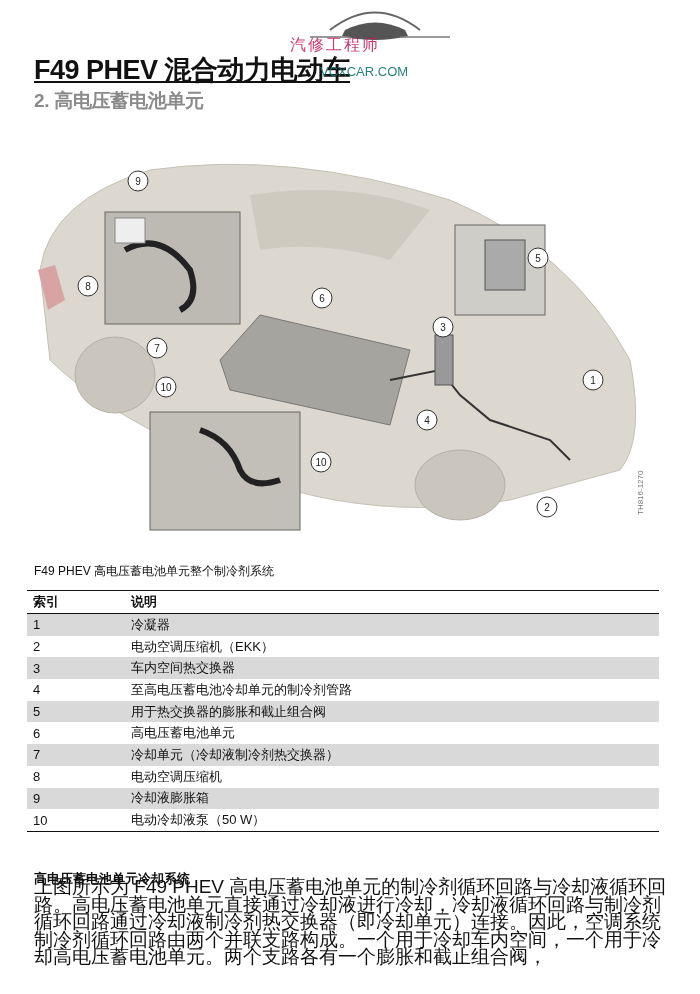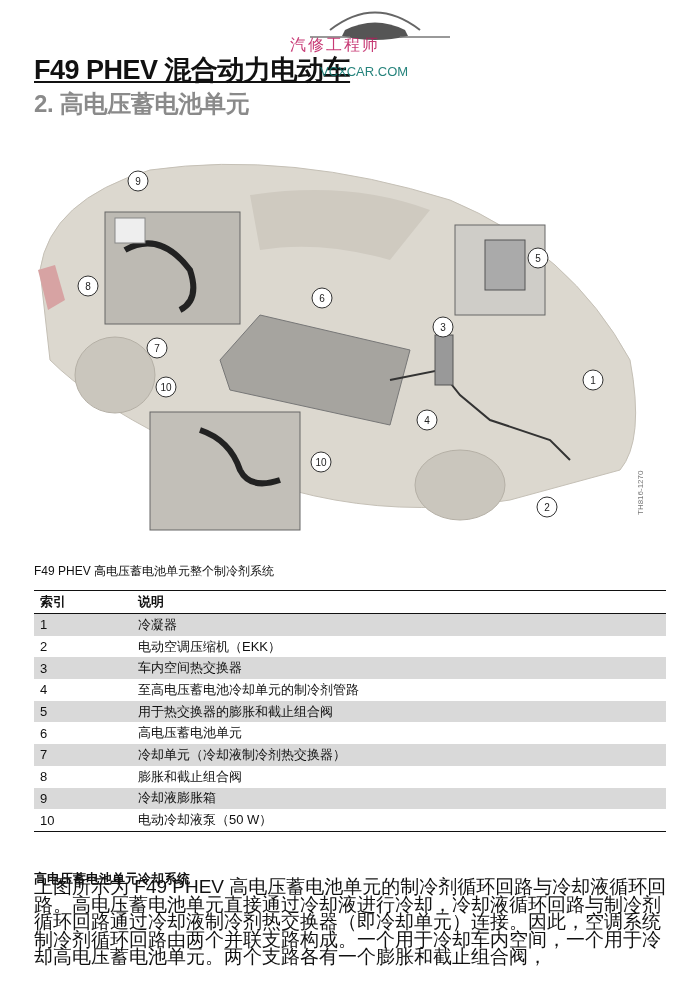--- a/index.html
+++ b/index.html
@@ -1,25 +1,25 @@
 <!DOCTYPE html>
 <html><head>
 <meta charset="utf-8">
 <style>
   html,body{margin:0;padding:0;background:#fff;}
   body{width:700px;height:994px;position:relative;overflow:hidden;font-family:"Liberation Sans","DejaVu Sans",sans-serif;color:#111;}
   .title{position:absolute;left:34px;top:52px;font-size:27px;font-weight:bold;color:#111;letter-spacing:-0.5px;text-decoration:underline;}
-  .subtitle{position:absolute;left:34px;top:88px;font-size:24px;font-weight:bold;color:#8a8a8a;letter-spacing:-0.3px;}
+  .subtitle{position:absolute;left:34px;top:88px;font-size:19px;font-weight:bold;color:#8a8a8a;letter-spacing:-0.3px;}
   .watermark{position:absolute;left:290px;top:0;width:170px;height:80px;}
   .wm-text{position:absolute;left:290px;top:35px;font-size:16px;color:#be185d;letter-spacing:2px;opacity:.85;}
   .wm-url{position:absolute;left:320px;top:64px;font-size:13px;color:#0f766e;opacity:.9;}
   .figure{position:absolute;left:30px;top:140px;width:640px;height:400px;}
   .fig-code{position:absolute;left:636px;top:515px;font-size:8px;color:#777;transform:rotate(-90deg);transform-origin:left top;}
   .caption{position:absolute;left:34px;top:563px;font-size:12px;color:#111;}
-  table.legend{position:absolute;left:34px;top:590px;width:632px;border-collapse:collapse;font-size:13px;}
+  table.legend{position:absolute;left:27px;top:590px;width:632px;border-collapse:collapse;font-size:13px;}
   table.legend th{text-align:left;font-weight:bold;height:22px;border-top:1.5px solid #111;border-bottom:1px solid #111;padding:0 6px;}
   table.legend td{height:21.7px;padding:0 6px;}
   table.legend tr.odd td{background:#d9d9d9;}
   table.legend tr:last-child td{border-bottom:1.5px solid #111;}
   .col1{width:86px;}
   .section-head{position:absolute;left:34px;top:850px;font-size:13px;font-weight:bold;margin-top:20px;}
   .para{position:absolute;left:34px;top:878px;width:634px;font-size:19px;line-height:17.5px;}
   .callout{fill:#fff;stroke:#333;stroke-width:1;}
   .callout-t{font-size:10px;fill:#222;font-family:"Liberation Sans",sans-serif;text-anchor:middle;}
 </style>
@@ -139,21 +139,21 @@
     <tr>
         <td>6</td>
         <td>高电压蓄电池单元</td>
       </tr>
     <tr class="odd">
         <td>7</td>
         <td>冷却单元（冷却液制冷剂热交换器）</td>
       </tr>
     <tr>
         <td>8</td>
-        <td>膨胀和截止组合阀</td>
+        <td>电动空调压缩机</td>
       </tr>
     <tr class="odd">
         <td>9</td>
         <td>冷却液膨胀箱</td>
       </tr>
     <tr>
         <td>10</td>
         <td>电动冷却液泵（50 W）</td>
       </tr>
   </tbody>

